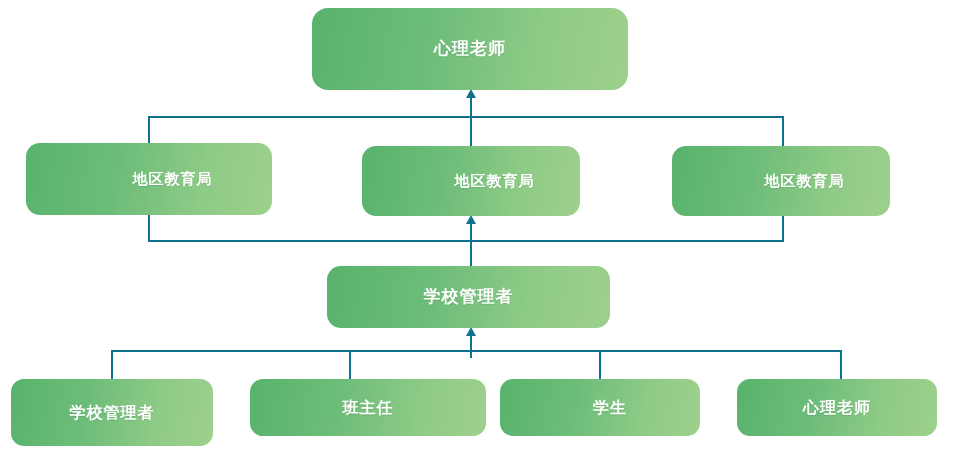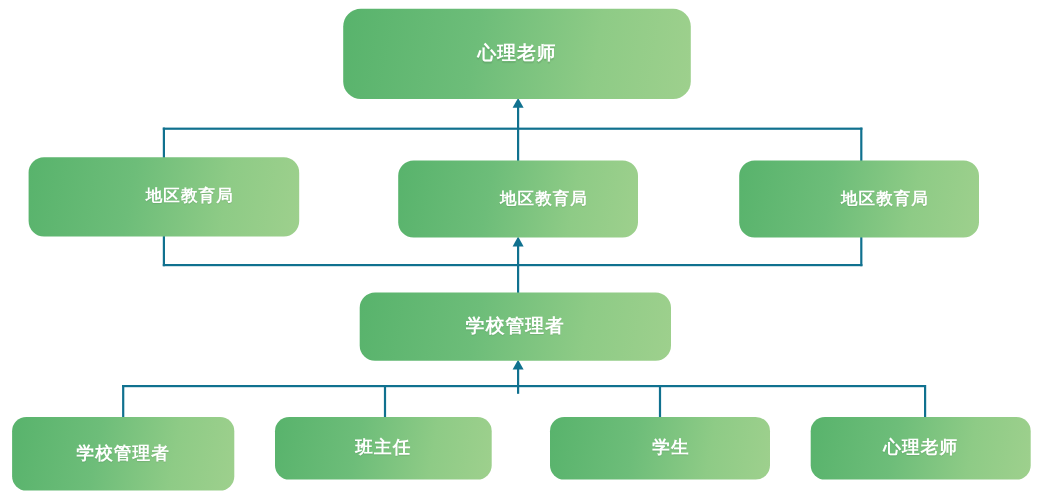--- a/index.html
+++ b/index.html
@@ -110,21 +110,21 @@
     <span class="node-label">地区教育局</span>
   </div>
 
   <div class="node lvl-3" style="left:327px; top:266px; width:283px; height:62px;">
     <span class="node-label">学校管理者</span>
   </div>
 
   <div class="node lvl-4" style="left:11px; top:379px; width:202px; height:67px;">
     <span class="node-label">学校管理者</span>
   </div>
-  <div class="node lvl-4" style="left:250px; top:379px; width:197px; height:57px;">
+  <div class="node lvl-4" style="left:250px; top:379px; width:236px; height:57px;">
     <span class="node-label">班主任</span>
   </div>
   <div class="node lvl-4" style="left:500px; top:379px; width:200px; height:57px;padding-left:20px;">
     <span class="node-label">学生</span>
   </div>
   <div class="node lvl-4" style="left:737px; top:379px; width:200px; height:57px;">
     <span class="node-label">心理老师</span>
   </div>
 
 </div>

